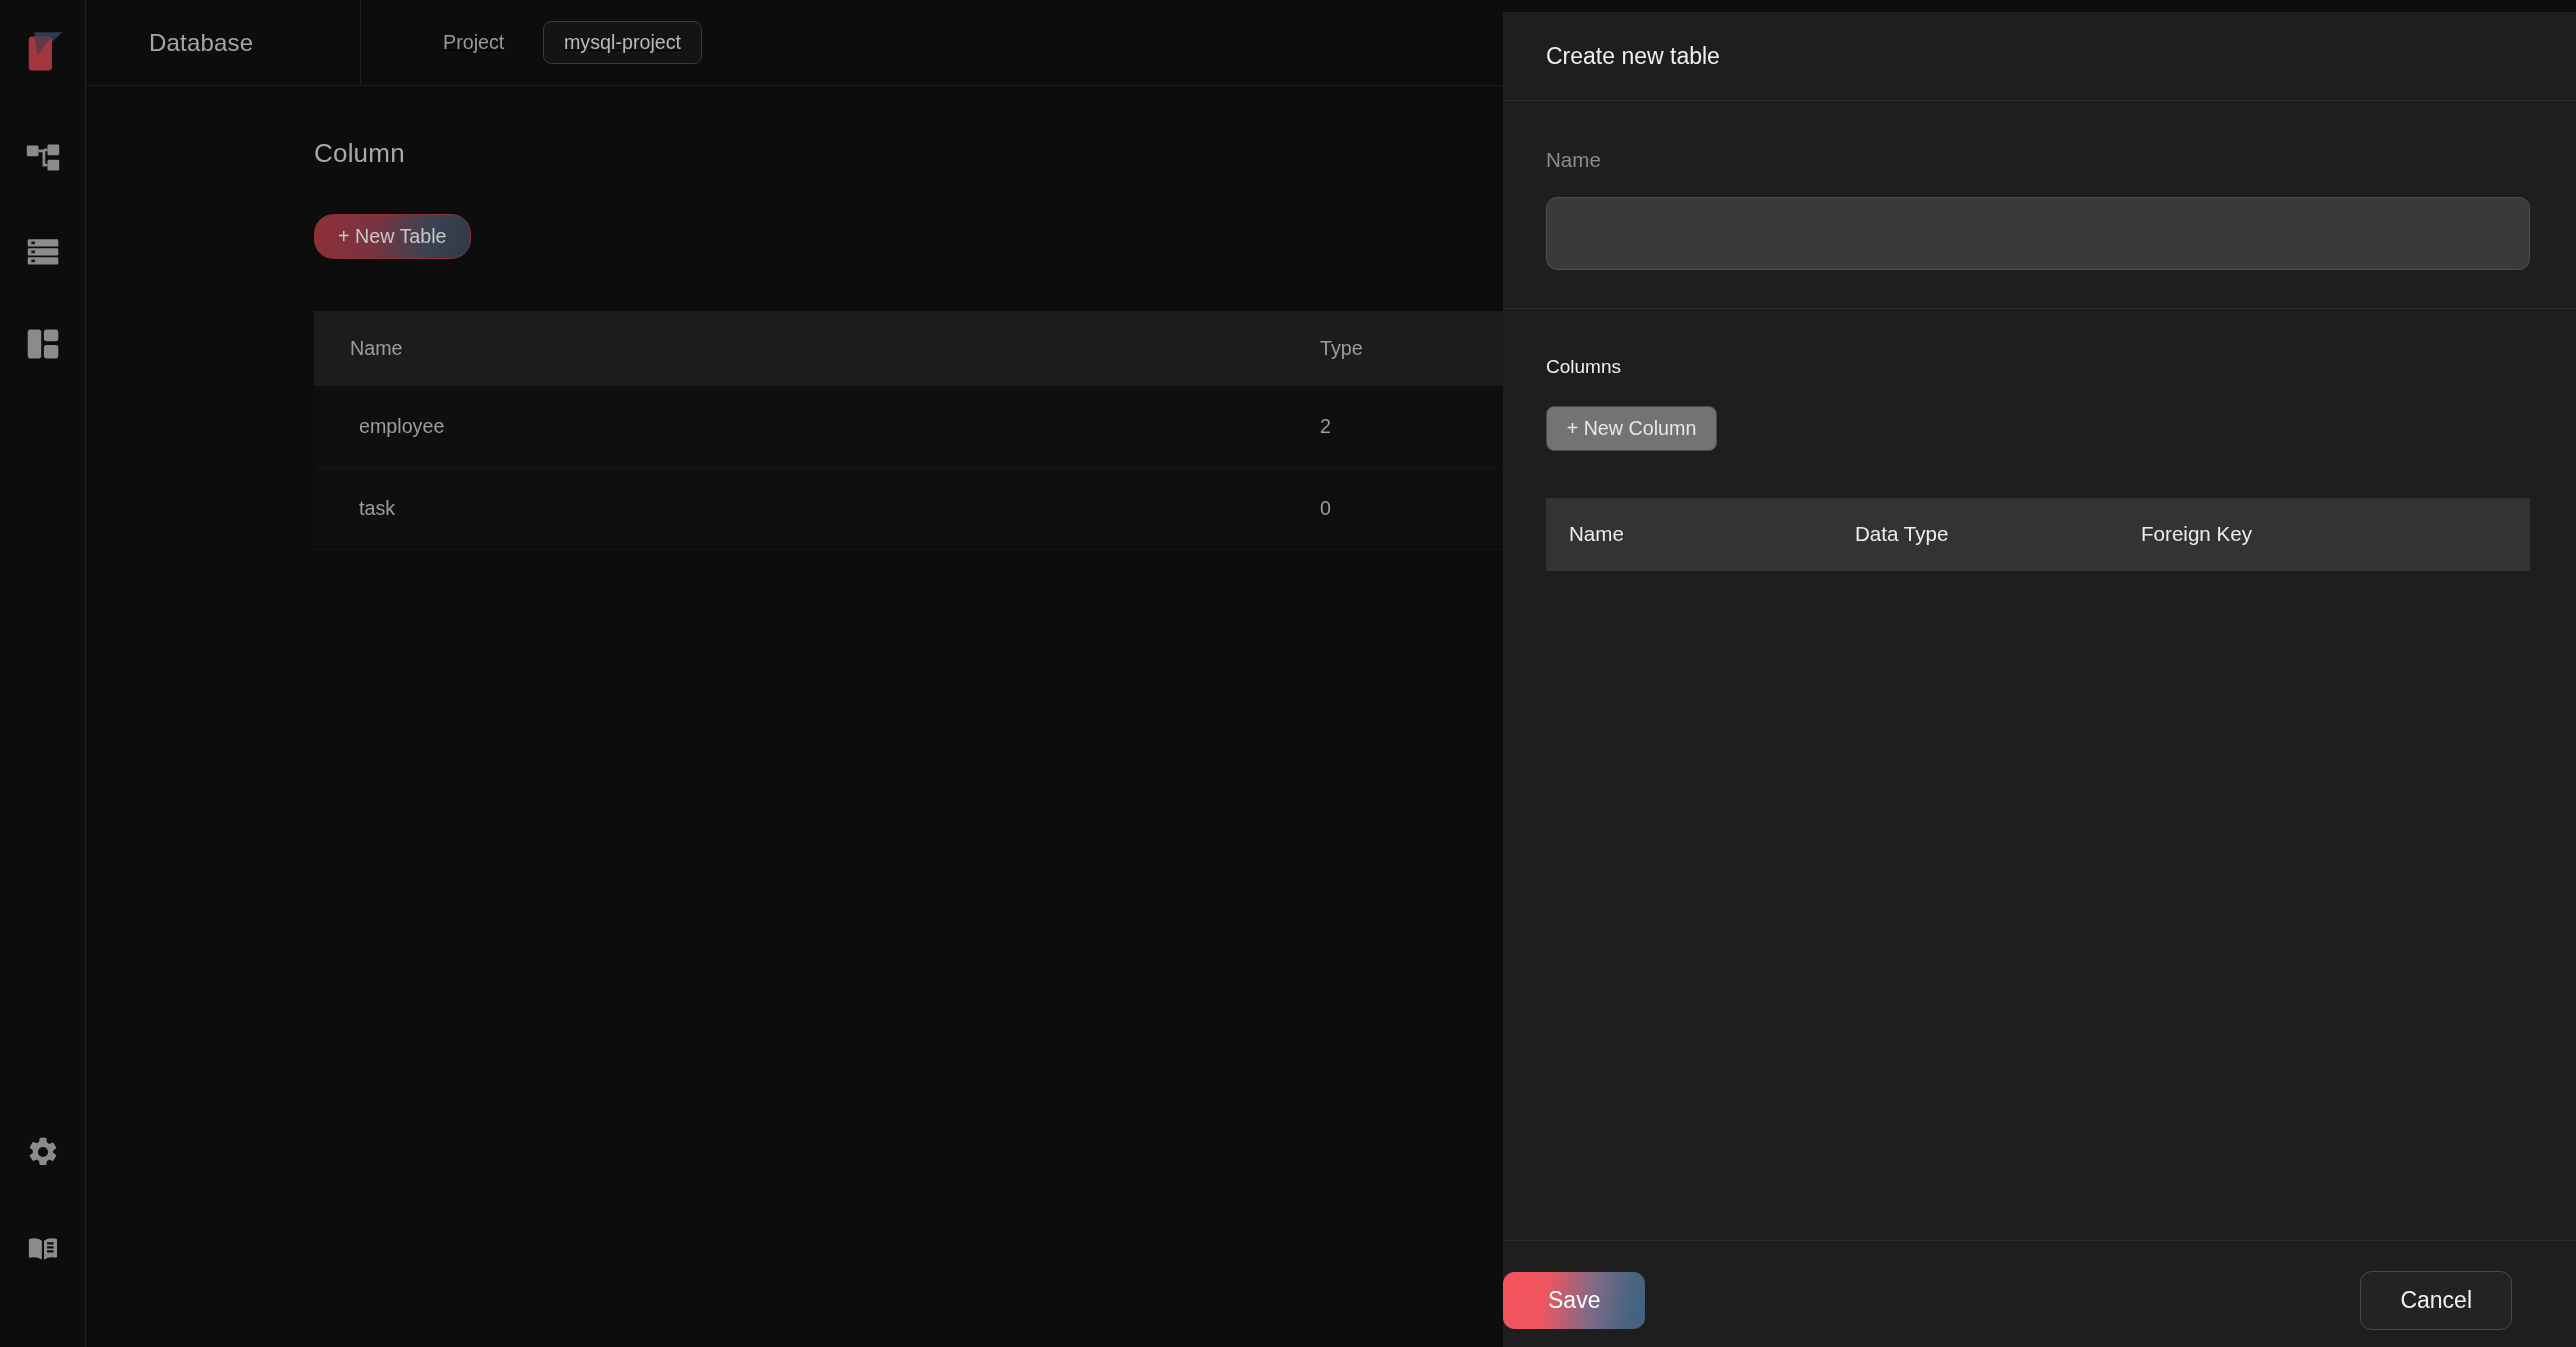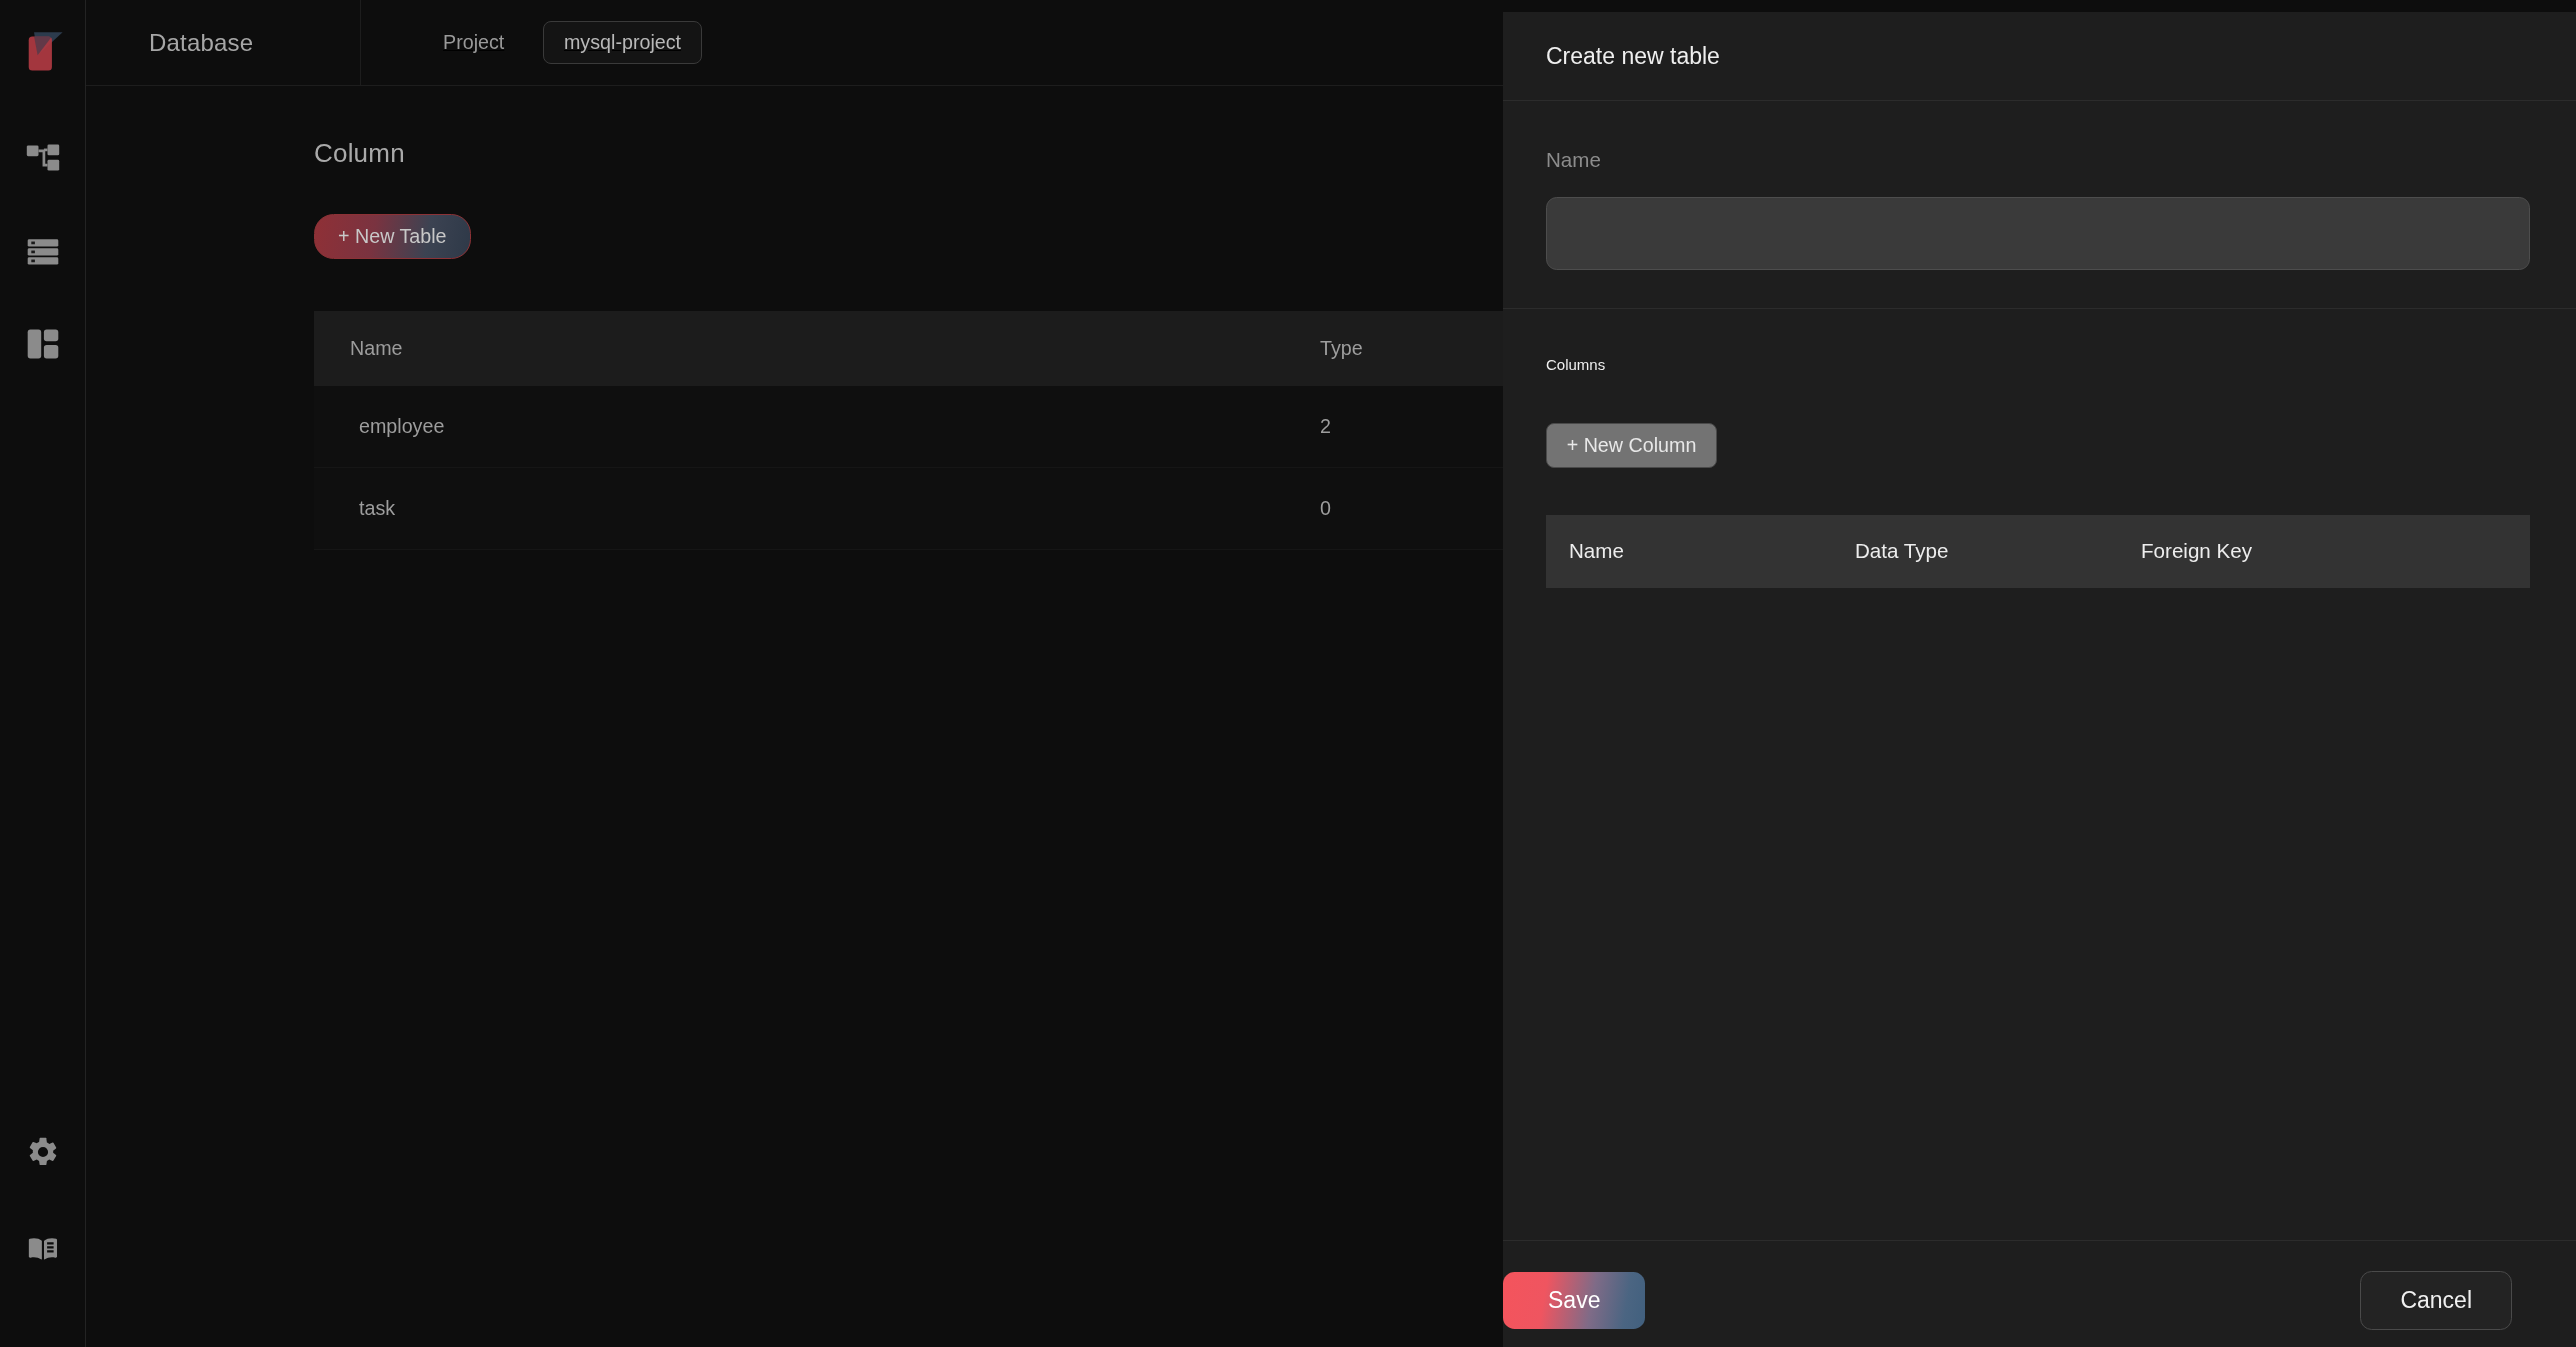--- a/index.html
+++ b/index.html
@@ -209,23 +209,23 @@
     border: 0.9px solid #4d4d4d;
     border-radius: 10.7px;
     outline: none;
     font-size: 20.6px;
     color: #e6e6e6;
     padding: 0 18px;
     font-family: "Liberation Sans", sans-serif;
   }
 
   .panel-section-title {
-    font-size: 15px;
+    font-size: 19px;
     color: #efefef;
-    margin-bottom: 50px;
+    margin-bottom: 28px;
   }
   .new-column-btn {
     display: inline-block;
     font-size: 19.7px;
     color: #e8e8e8;
     background: #737373;
     border: 0.9px solid #4a4a4a;
     border-radius: 8px;
     padding: 11.6px 19.7px;
     line-height: 1;

